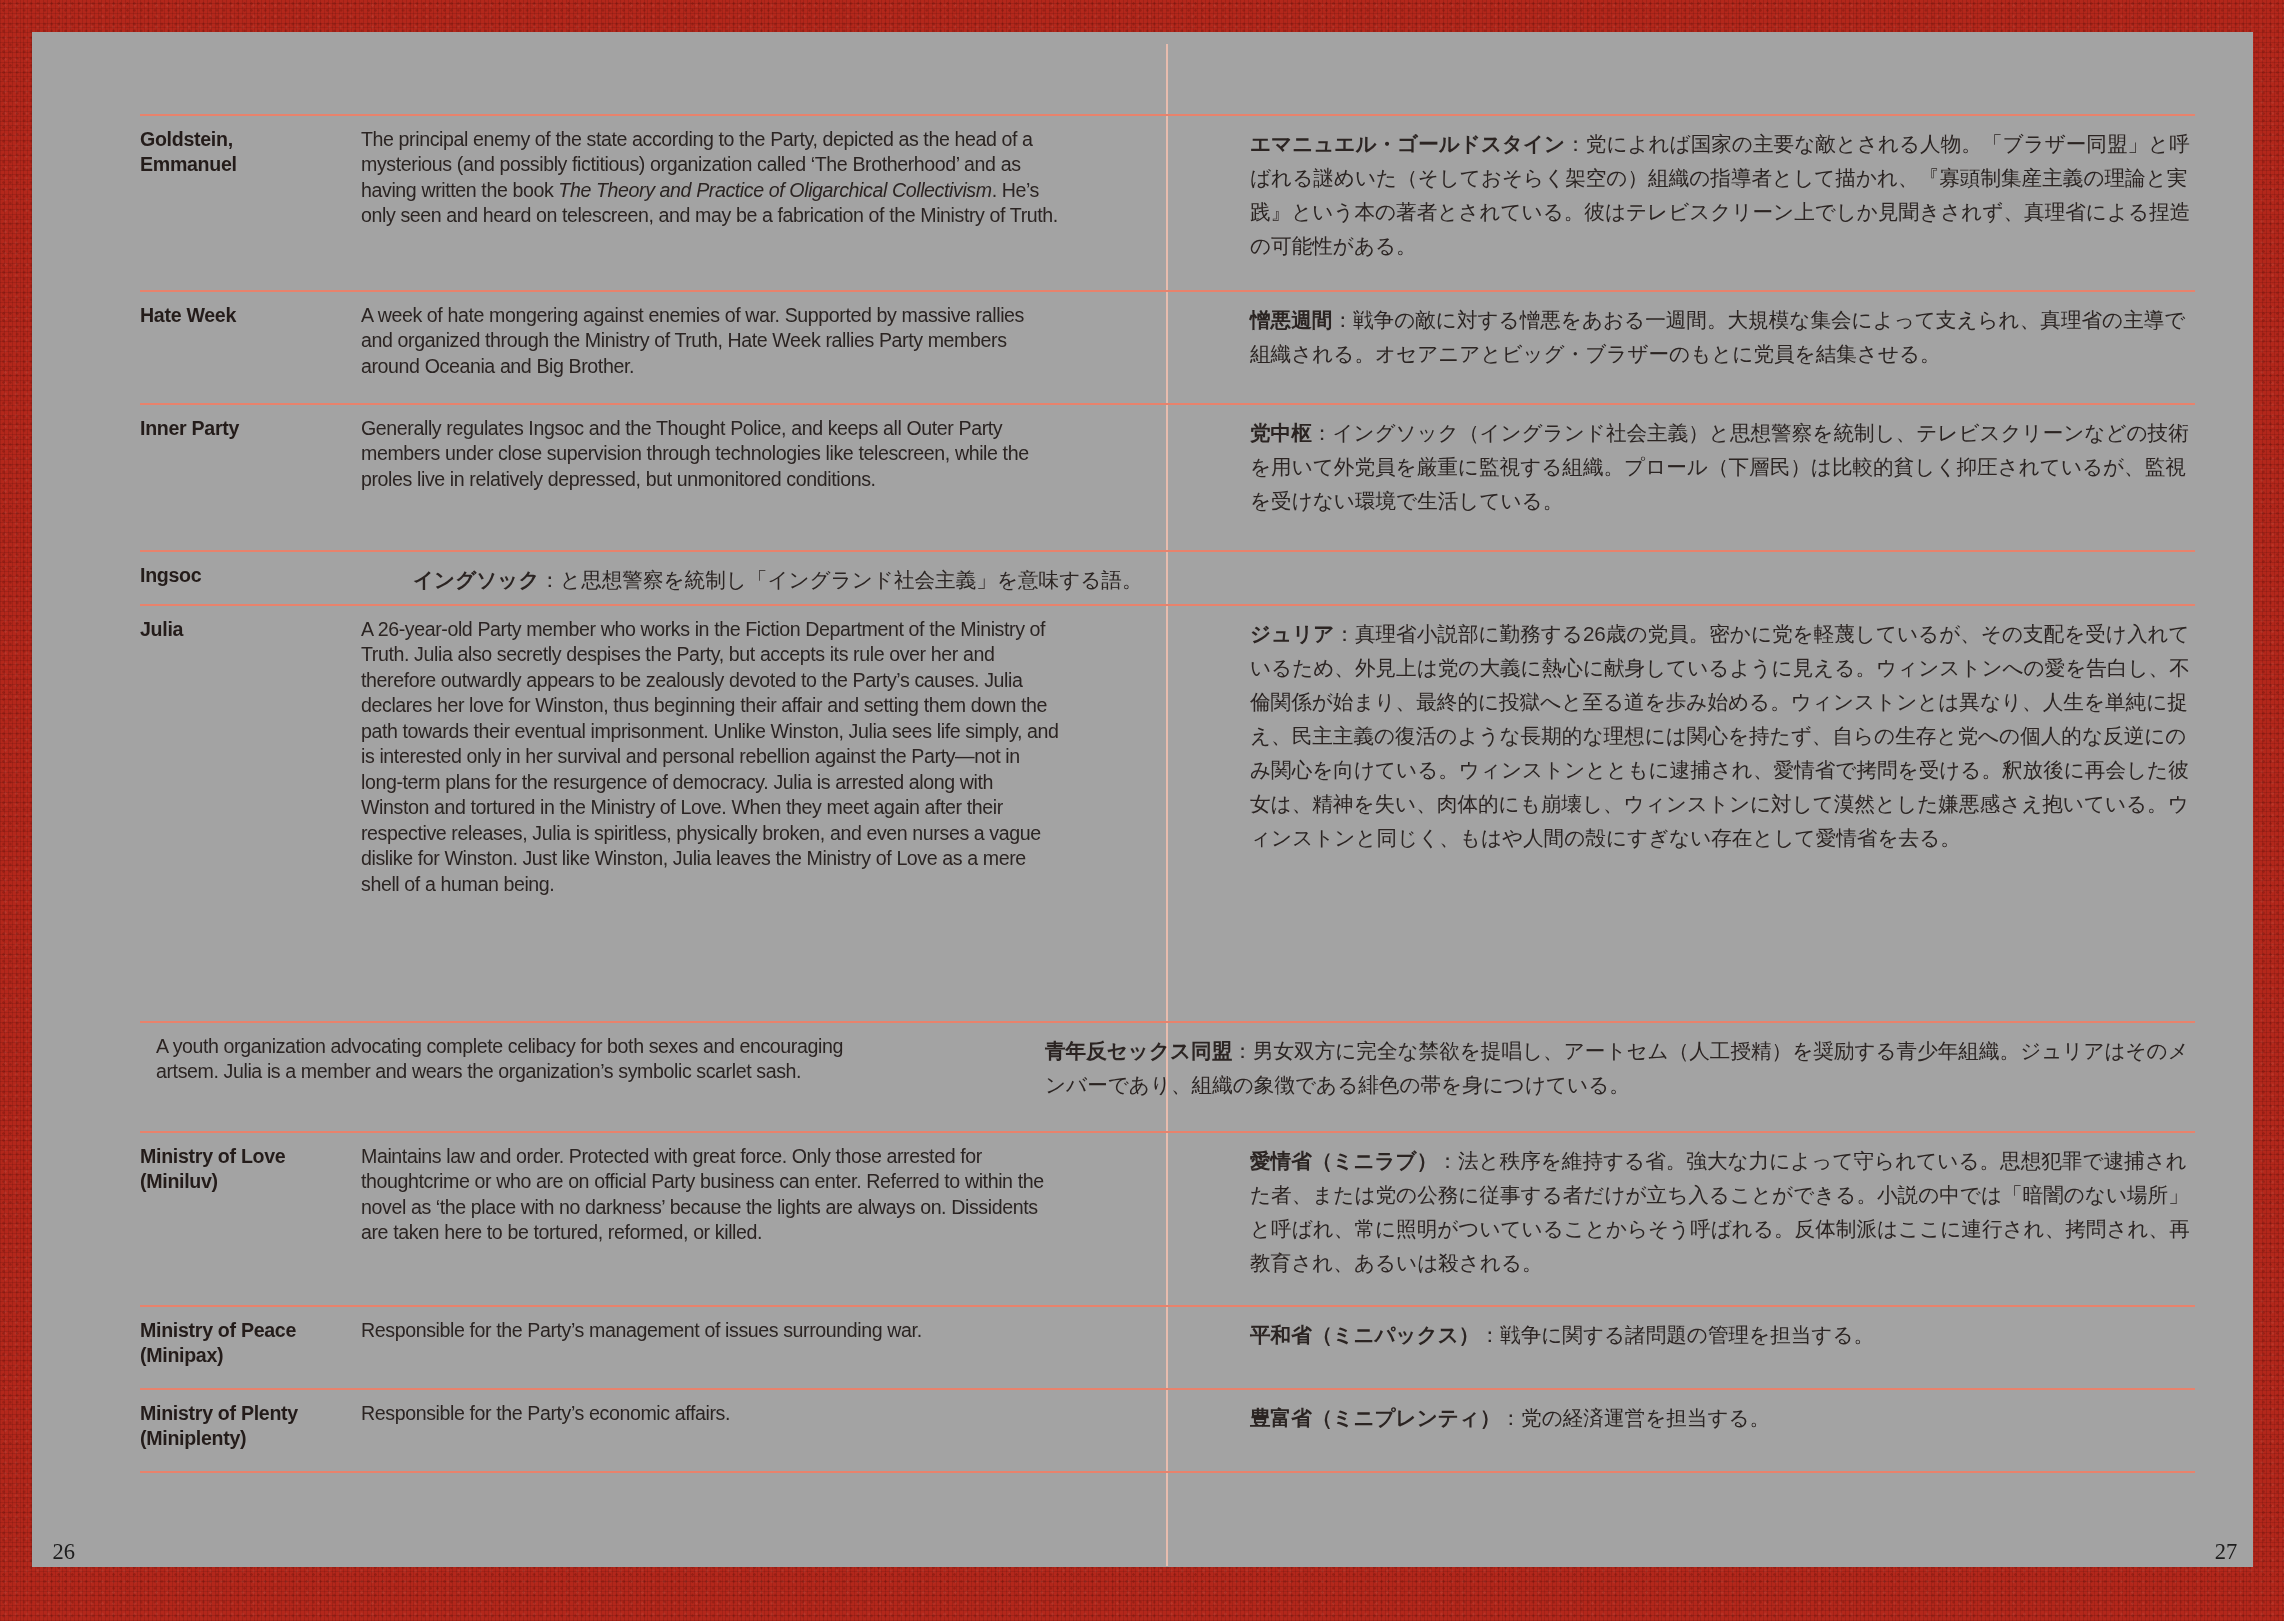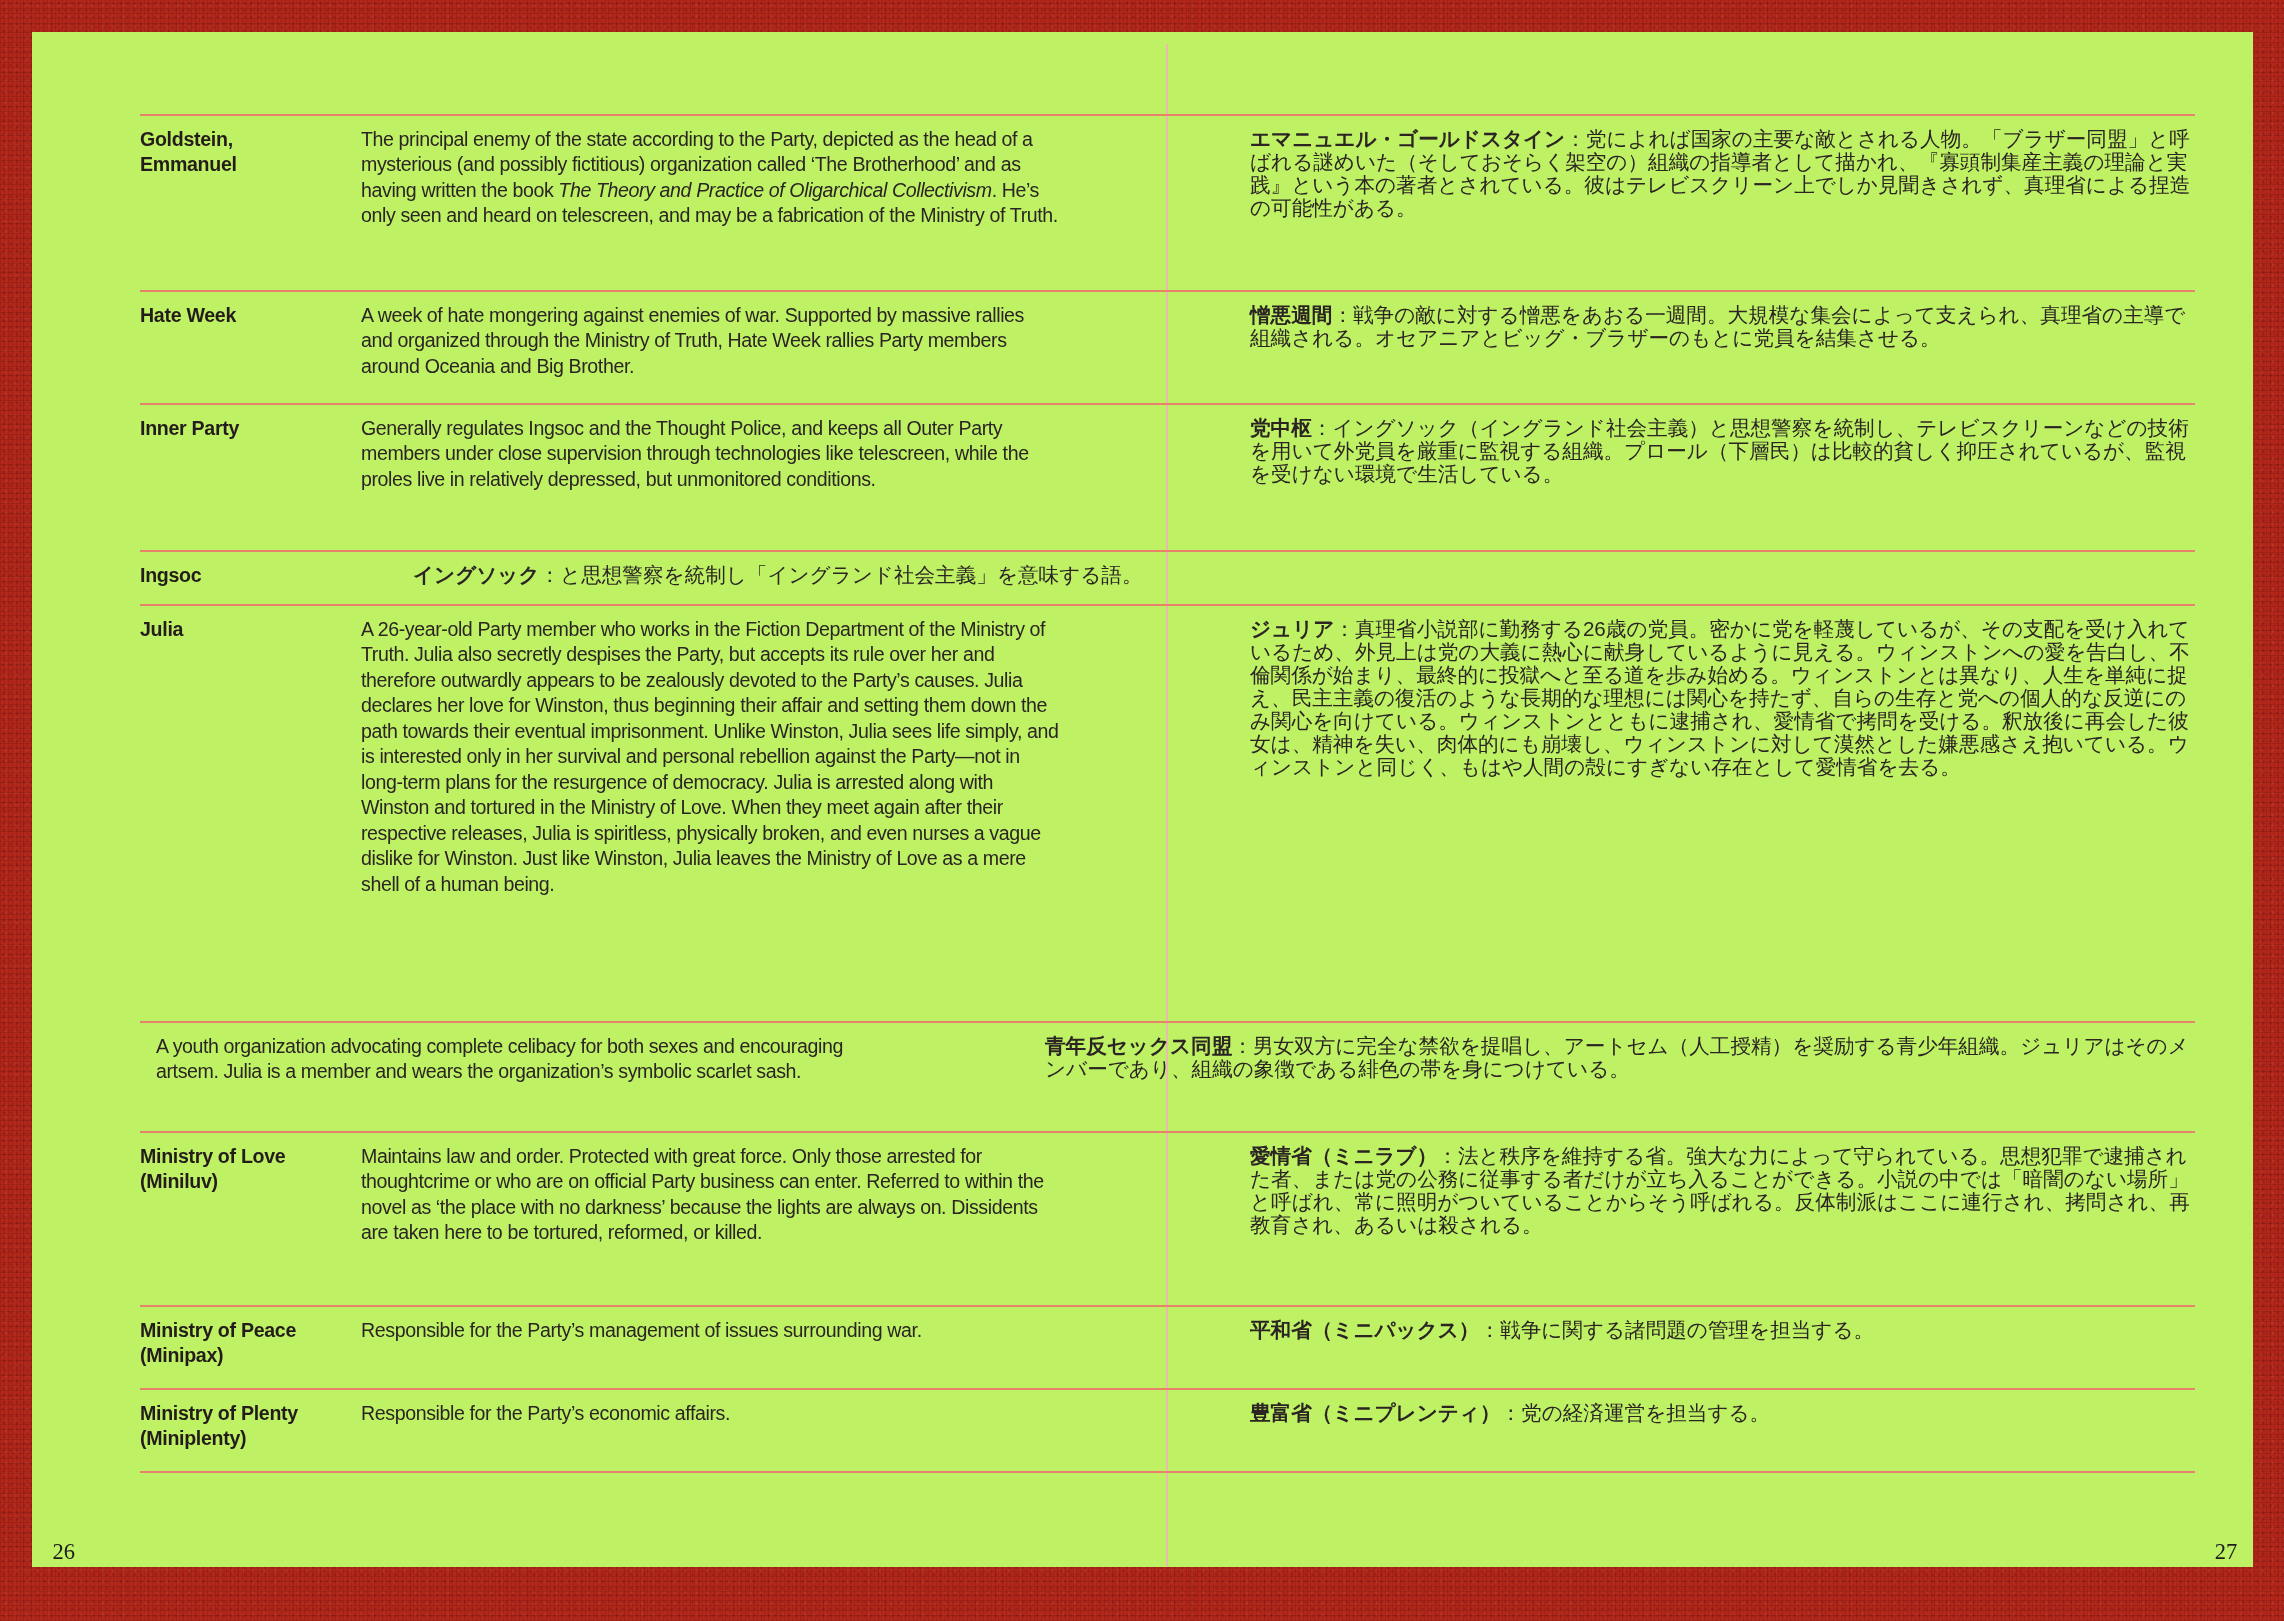--- a/index.html
+++ b/index.html
@@ -9,21 +9,21 @@
     background-color:#b3271b;
     background-image:
       radial-gradient(rgba(70,8,2,.25) 1px, transparent 1.5px),
       radial-gradient(rgba(255,205,185,.08) 1px, transparent 1.5px),
       repeating-linear-gradient(90deg, rgba(0,0,0,.10) 0 1px, transparent 1px 3.9px),
       repeating-linear-gradient(0deg, rgba(40,0,0,.12) 0 1px, transparent 1px 4.9px);
     background-size:6.9px 6.9px,10.8px 10.8px,auto,auto;
   }
   .spread{
     position:absolute;left:32px;top:32px;width:2221px;height:1535px;
-    background:#bef264;
+    background:#a3a3a3;
   }
   .gutter{
     position:absolute;left:1134px;top:11.8px;width:2px;height:1522px;
     background:#e7bcae;
   }
   .glossary{
     position:absolute;left:108px;top:82px;width:2055px;
     color:#2b2422;
   }
   .row{
@@ -46,21 +46,21 @@
     font-weight:700;font-size:19.6px;line-height:25.5px;letter-spacing:-0.3px;
     color:#241c1a;
   }
   .def{
     width:821px;box-sizing:border-box;padding-right:123px;
     font-size:19.6px;line-height:25.5px;letter-spacing:-0.4px;margin-left:16px;
   }
   .def i{font-style:italic;}
   .jp{
     flex:1;box-sizing:border-box;padding-left:68px;
-    font-size:20.6px;line-height:23px;
+    font-size:20.6px;line-height:34px;
   }
   .jp strong{font-weight:700;}
   .pageno{
     position:absolute;font-family:"Liberation Serif","DejaVu Serif",serif;
     font-size:22.5px;color:#1d1d1d;top:1507px;
   }
   .pageno.left{left:20.6px;}
   .pageno.right{right:15.7px;}
 </style>
 </head>

